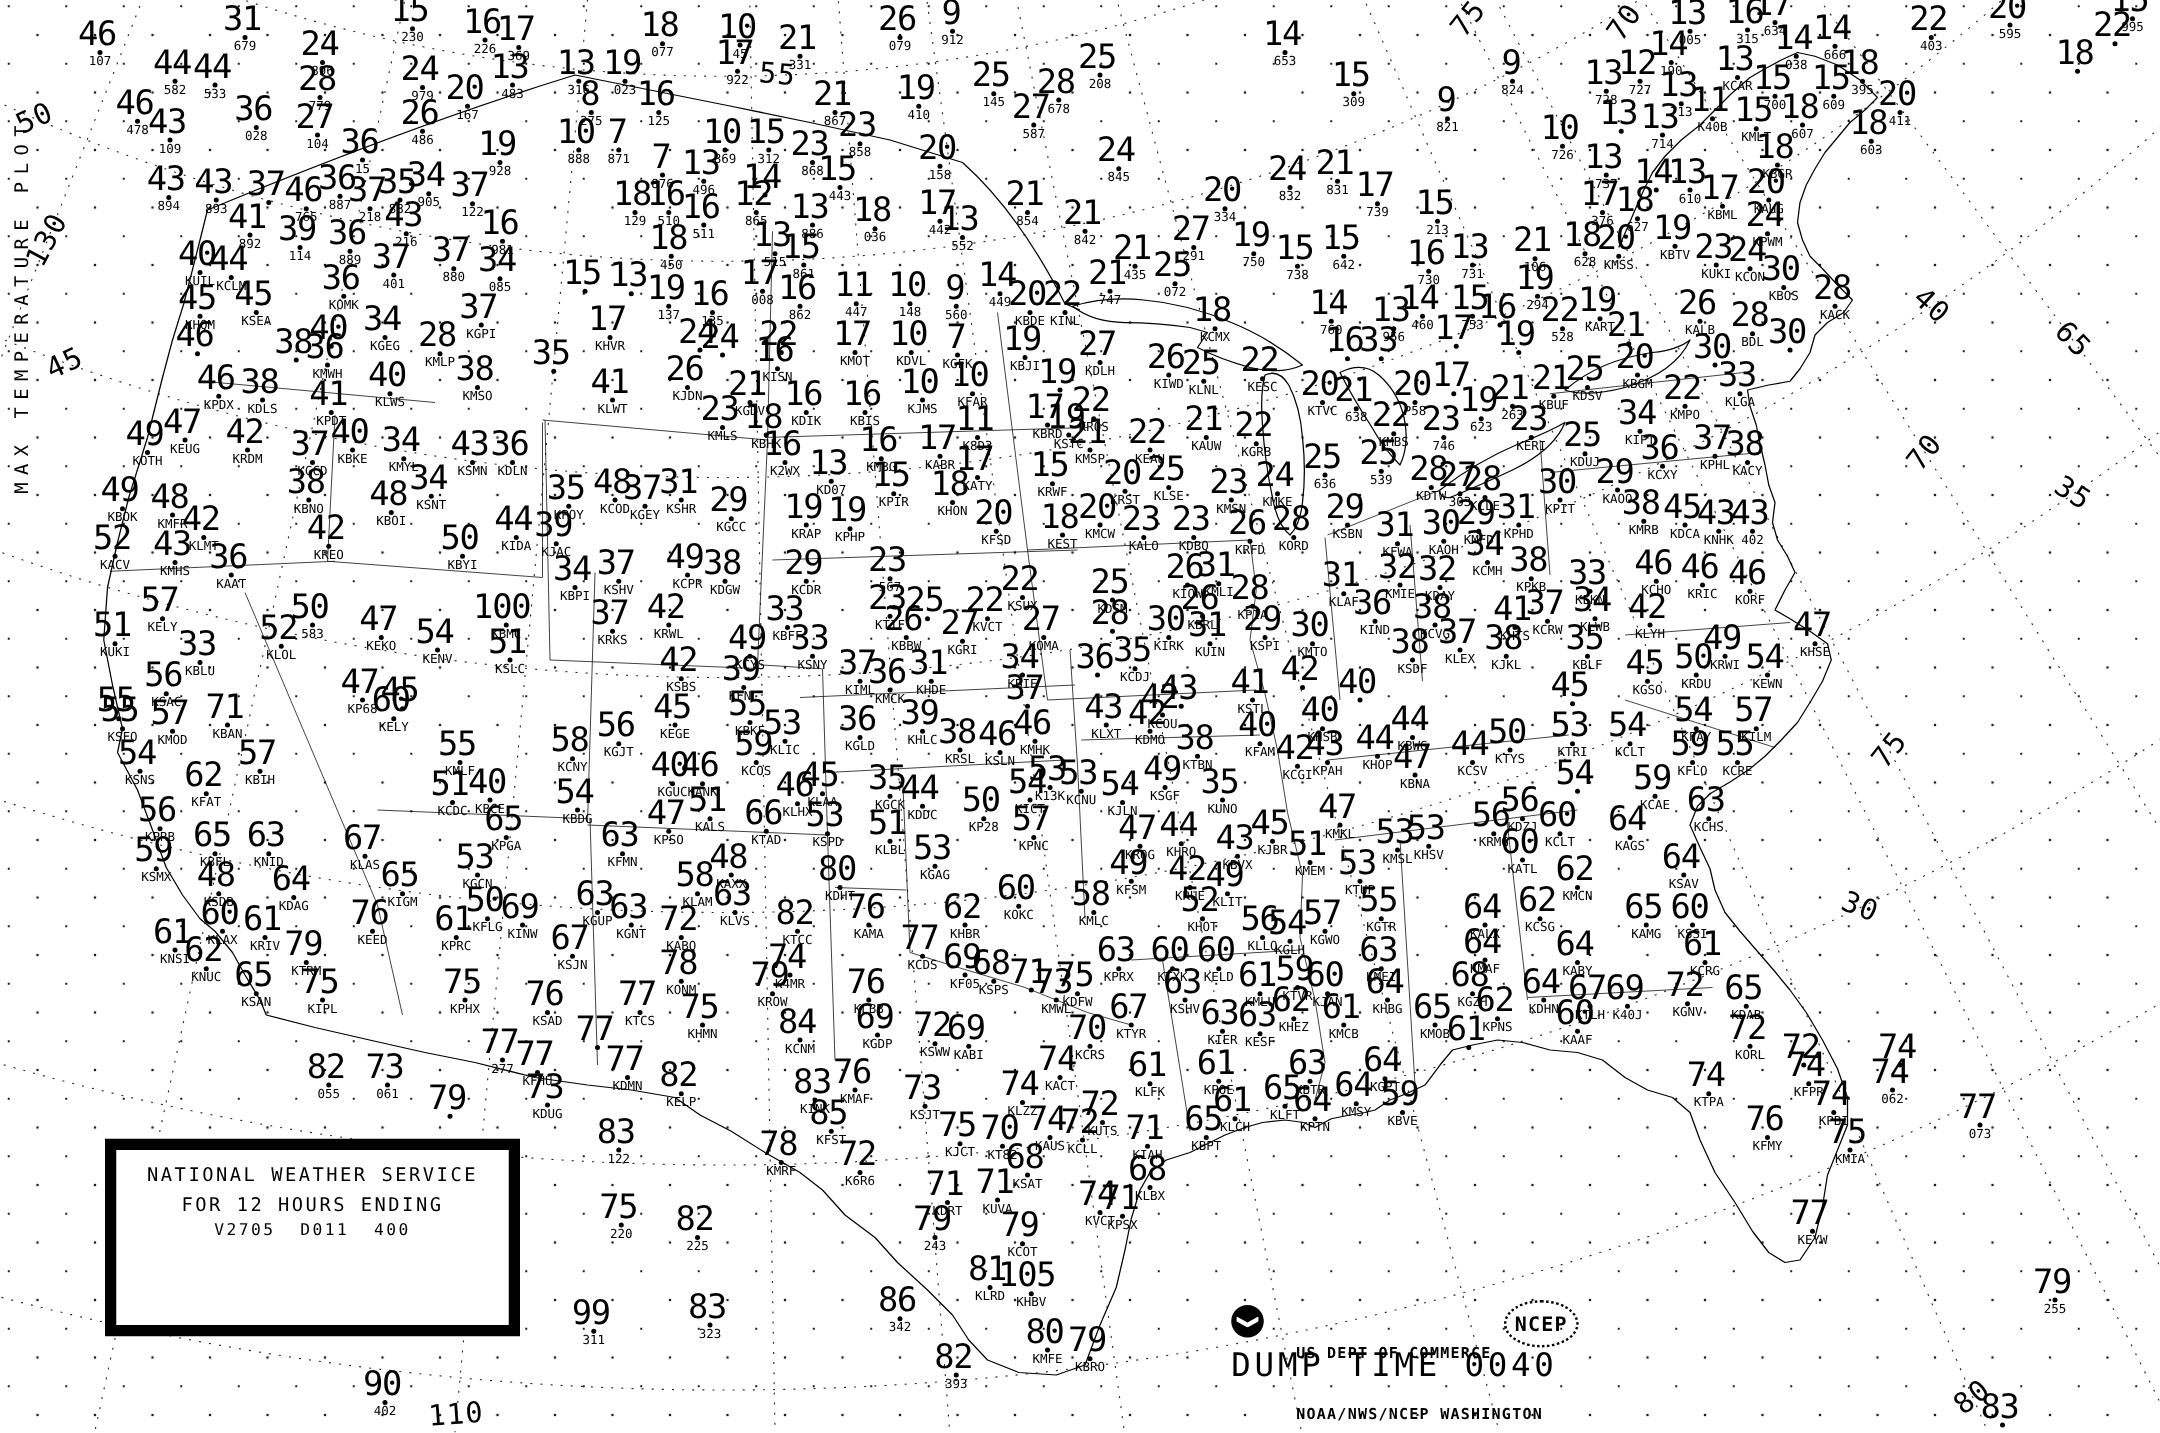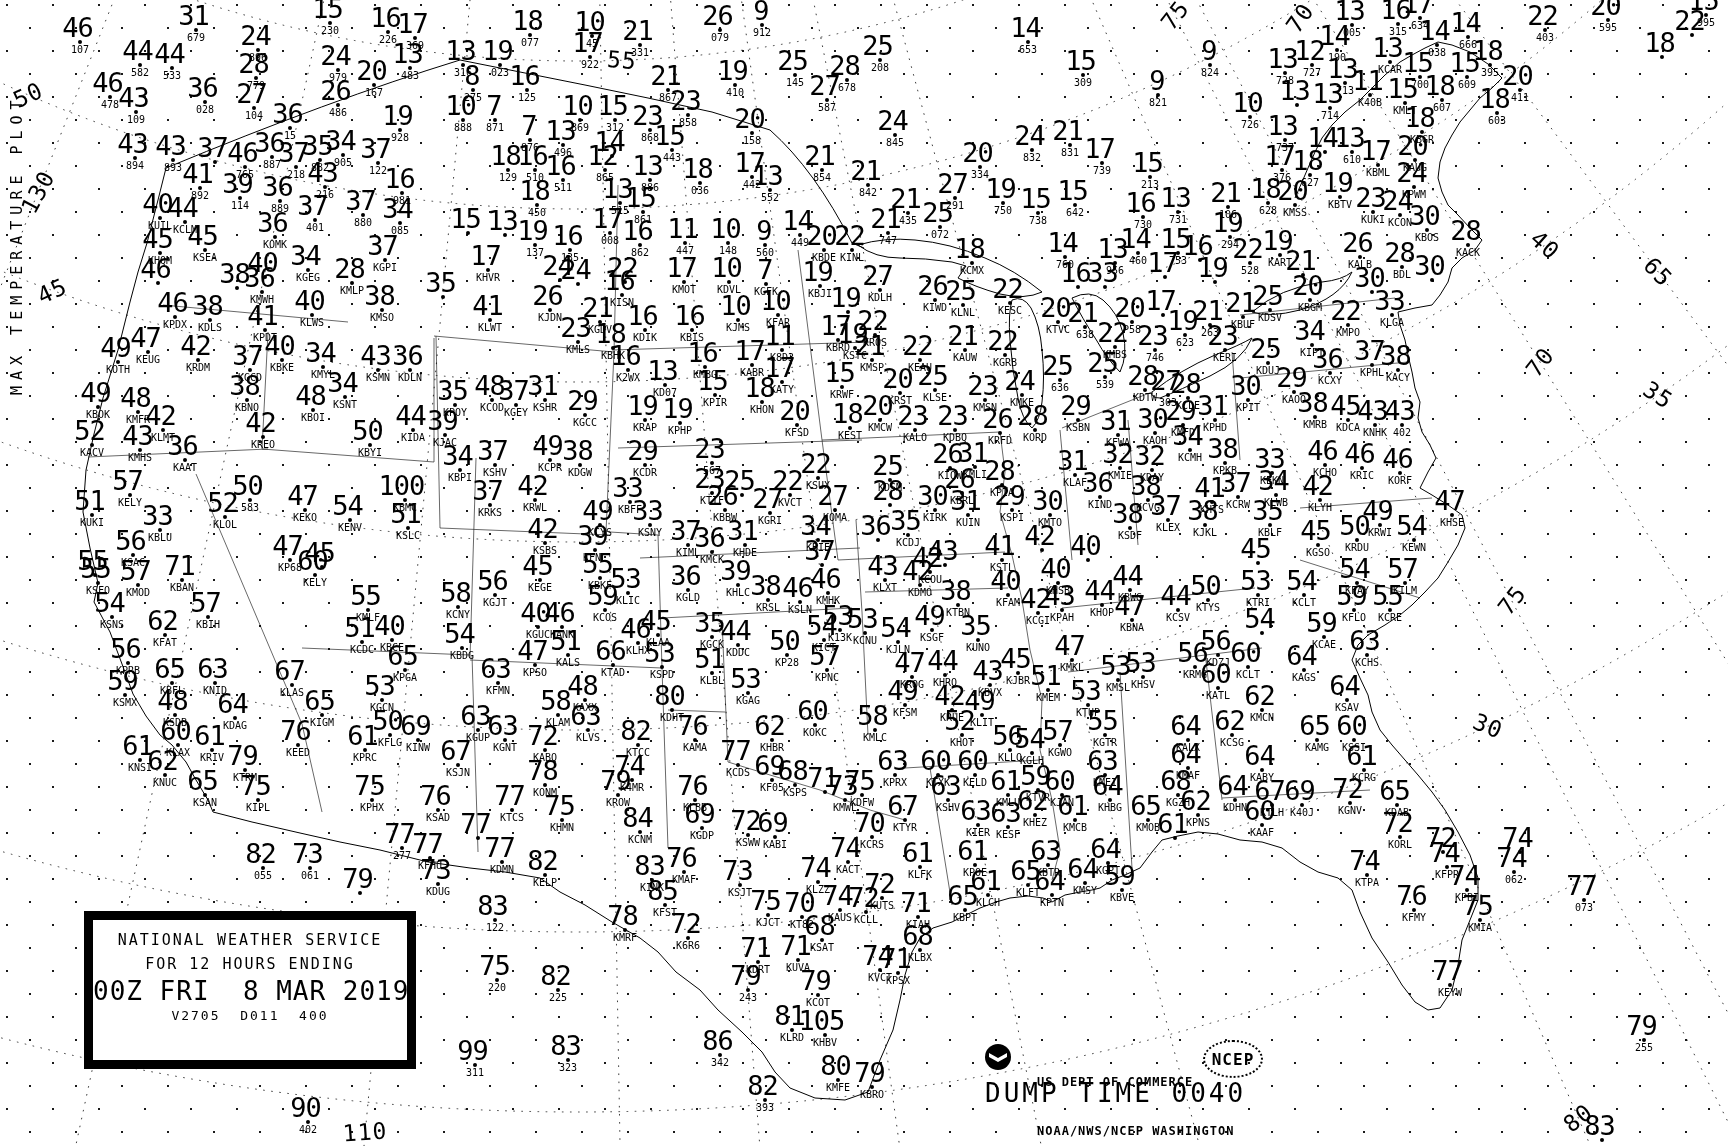--- a/index.html
+++ b/index.html
@@ -3194,21 +3194,20 @@
       <div class="gl" style="left: 1175px; top: 15px; transform: translate(-50%, -50%) rotate(-52deg);">75</div>
       <div class="gl" style="left: 1578px; top: 1118px; transform: translate(-50%, -50%) rotate(-38deg);">80</div>
       <div class="gl" style="left: 110px; top: 1030px; transform: translate(-50%, -50%) rotate(-18deg);">25</div>
     </div>
 
   <div id="side-label">MAX TEMPERATURE PLOT</div>
 
   <div id="legend">
     <div class="lg-small">NATIONAL WEATHER SERVICE</div>
     <div class="lg-small">FOR 12 HOURS ENDING</div>
-    <div class="lg-date">00Z FRI  8 MAR 2019</div>
     <div class="lg-ver">V2705  D011  400</div>
   </div>
 
   <div id="branding">
     <div id="noaa-logo"></div>
     <div id="dept-lines">
       <div>US DEPT OF COMMERCE</div>
       <div>NOAA/NWS/NCEP WASHINGTON</div>
     </div>
     <div id="ncep-logo">NCEP</div>

